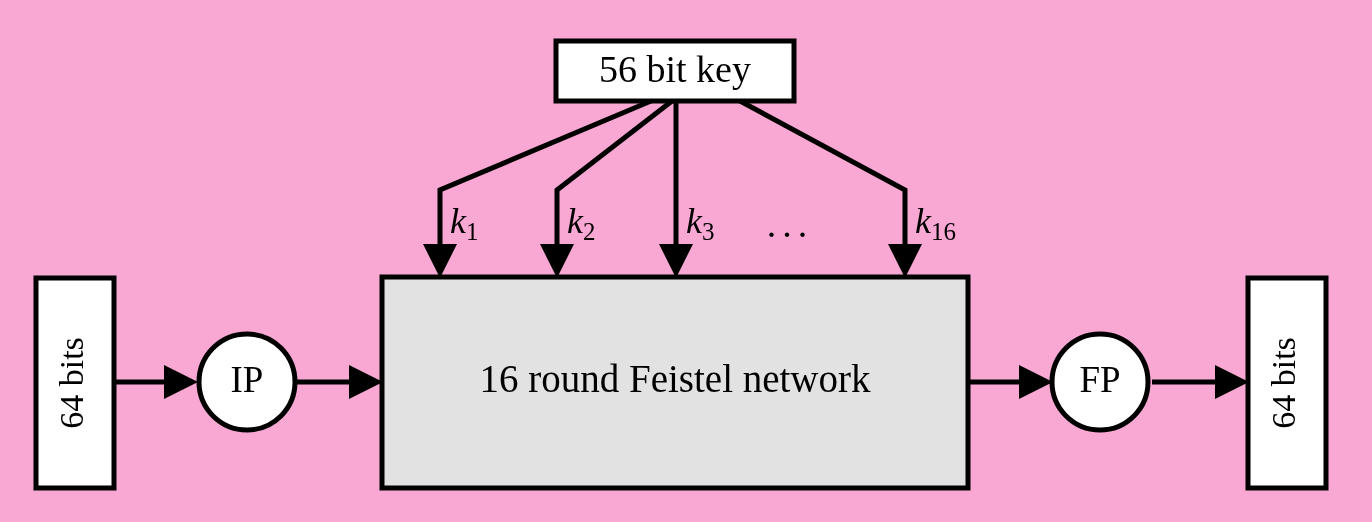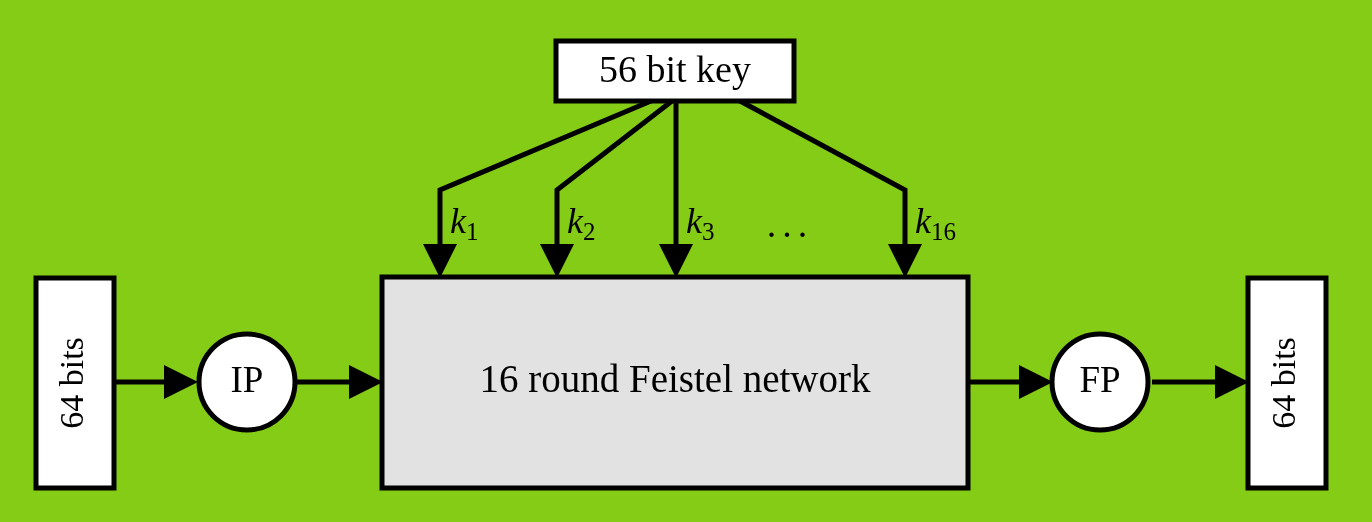--- a/index.html
+++ b/index.html
@@ -10,21 +10,21 @@
   body {
     width: 1372px;
     height: 522px;
     font-family: "Liberation Serif", "DejaVu Serif", serif;
     overflow: hidden;
   }
   #diagram-root {
     position: relative;
     width: 1372px;
     height: 522px;
-    background: #84cc16;
+    background: #f9a8d4;
   }
   #des-svg {
     position: absolute;
     left: 0;
     top: 0;
     width: 1372px;
     height: 522px;
   }
   .node-box {
     fill: #ffffff;

